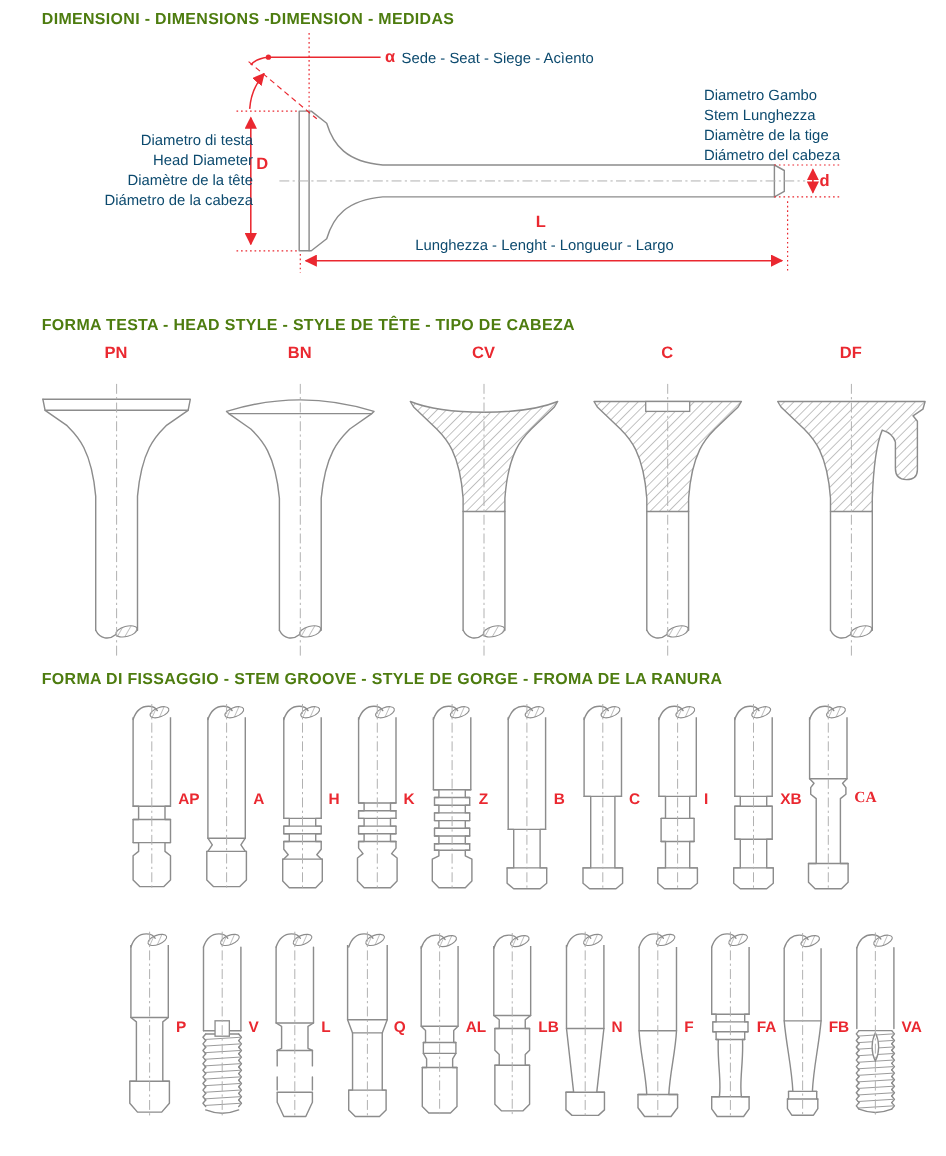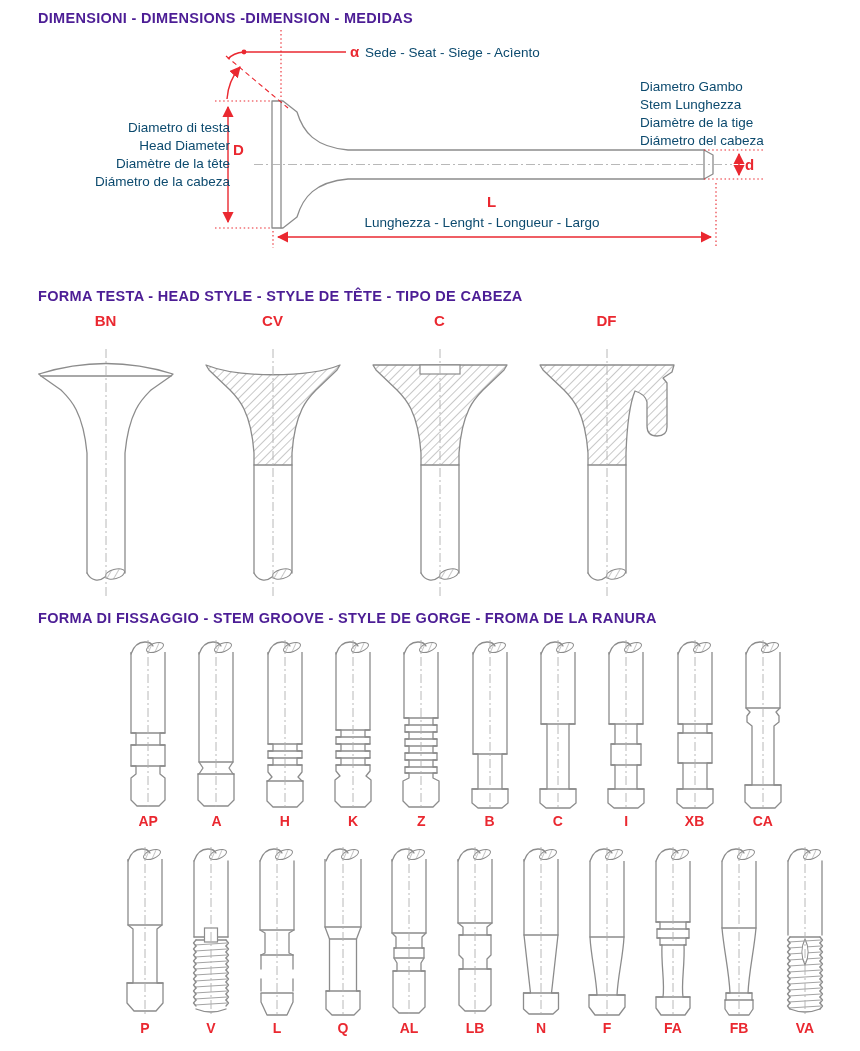--- a/index.html
+++ b/index.html
@@ -1,18 +1,18 @@
 <!DOCTYPE html>
 <html><head>
 <meta charset="utf-8">
 <style>
   html,body{margin:0;padding:0;background:#fff;}
   .page{position:relative;width:860px;height:1051px;background:#fff;overflow:hidden;
         font-family:"Liberation Sans",sans-serif;}
-  .sec-heading{position:absolute;left:38px;margin:0;color:#4c1d95;font-size:14.5px;
+  .sec-heading{position:absolute;left:38px;margin:0;color:#4d7c0f;font-size:14.5px;
         font-weight:700;letter-spacing:.3px;white-space:nowrap;}
   
   .ol{stroke:#8c8c8c;stroke-width:1.3;fill:none;stroke-linejoin:round;stroke-linecap:round;}
   .thin{stroke-width:.8;}
   .shape{stroke:#8c8c8c;stroke-width:1.3;fill:#fff;stroke-linejoin:round;}
   .cl{stroke:#b0b0b0;stroke-width:.9;stroke-dasharray:9 3 2 3;fill:none;}
   .hatched{stroke:#8c8c8c;stroke-width:1.3;fill:url(#hatch);stroke-linejoin:round;}
   .hatchfill{stroke:#8c8c8c;stroke-width:1;fill:url(#hatch);}
   .whitebox{fill:#fff;stroke:#8c8c8c;stroke-width:1.2;}
   
@@ -22,21 +22,21 @@
   
   .dimlab{position:absolute;color:#0c4a6e;font-size:13.5px;line-height:18px;font-weight:500;}
   .dimsym{position:absolute;color:#ea2830;font-size:15px;font-weight:700;}
   
   .head-row{position:absolute;top:312px;left:22px;display:flex;}
   .head-fig{width:167px;display:flex;flex-direction:column;align-items:center;}
   .head-fig .fig-label{height:20px;color:#ea2830;font-size:15px;font-weight:700;}
   .head-fig svg{margin-top:13px;}
   
   .stem-row{position:absolute;display:flex;}
-  .stem-fig{display:flex;flex-direction:column;align-items:center;}
+  .stem-fig{display:flex;flex-direction:row;align-items:center;}
   .stem-fig .fig-label{margin-top:3px;color:#ea2830;font-size:14px;font-weight:700;}
 </style>
 </head>
 <body>
 
 <svg width="0" height="0" style="position:absolute" aria-hidden="true">
   <defs>
     <pattern id="hatch" patternUnits="userSpaceOnUse" width="6" height="6" patternTransform="rotate(45)">
       <line x1="0" y1="0" x2="0" y2="6" stroke="#9a9a9a" stroke-width="1.1"></line>
     </pattern>
@@ -93,25 +93,36 @@
 
     <div class="dimlab" style="left:640px;top:78px;width:190px;text-align:left">
       <div>Diametro Gambo</div>
       <div>Stem Lunghezza</div>
       <div>Diamètre de la tige</div>
       <div>Diámetro del cabeza</div>
     </div>
     <div class="dimsym" style="left:745px;top:156px">d</div>
 
     <div class="dimsym" style="left:487px;top:193px">L</div>
-    <div class="dimlab" style="left:307px;top:214px;width:350px;text-align:center">Lunghezza - Lenght - Longueur - Largo</div>
+    <div class="dimlab" style="left:320px;top:214px;width:350px;text-align:center">Lunghezza - Lenght - Longueur - Largo</div>
   </div>
 
   <h1 class="sec-heading" style="top:288px">FORMA TESTA - HEAD STYLE - STYLE DE TÊTE - TIPO DE CABEZA</h1>
   <div class="head-row" id="head-row">
+      <div class="head-fig">
+        <div class="fig-label">PN</div>
+     <svg width="150" height="256" viewBox="0 0 150 256">
+          <path class="ol" d="M8,18 L142,18 L140,28 L120,42 C112,50 98,62 94,106 L94,228"></path>
+      <path class="ol" d="M8,18 L10,28 L30,42 C38,50 52,62 56,106 L56,228"></path>
+      <line class="ol" x1="10" y1="28" x2="140" y2="28"></line>
+          <path class="ol" d="M56,228 C60,236 68,237 74,232"></path>
+  <ellipse class="hatchfill" cx="84" cy="229" rx="10" ry="4.6" transform="rotate(-15 84 229)"></ellipse>
+          <line class="cl" x1="75" y1="4" x2="75" y2="252"></line>
+        </svg>
+      </div>
       <div class="head-fig">
         <div class="fig-label">BN</div>
      <svg width="150" height="256" viewBox="0 0 150 256">
           <path class="ol" d="M8,29 Q75,8 142,29 L140,31 L120,45 C112,53 98,65 94,108 L94,228"></path>
       <path class="ol" d="M8,29 L10,31 L30,45 C38,53 52,65 56,108 L56,228"></path>
       <line class="ol" x1="10" y1="31" x2="140" y2="31"></line>
           <path class="ol" d="M56,228 C60,236 68,237 74,232"></path>
   <ellipse class="hatchfill" cx="84" cy="229" rx="10" ry="4.6" transform="rotate(-15 84 229)"></ellipse>
           <line class="cl" x1="75" y1="4" x2="75" y2="252"></line>
         </svg>
@@ -262,21 +273,21 @@
           <line class="ol" x1="7" y1="86" x2="41" y2="86"></line>
           <line class="ol" x1="7" y1="95" x2="41" y2="95"></line>
           <line class="ol" x1="7" y1="125" x2="41" y2="125"></line>
           <line class="ol" x1="6" y1="151" x2="42" y2="151"></line>
           <path class="ol" d="M7,16 Q11,4 21,4 Q27,4 29,8"></path>
           <ellipse class="hatchfill" cx="31" cy="9.5" rx="9" ry="4.2" transform="rotate(-21 31 9.5)"></ellipse>
           <line class="cl" x1="24" y1="2" x2="24" y2="171"></line>
         </svg>
        <div class="fig-label">XB</div>
       </div>
-      <div class="stem-fig" style="width: 68.3px;">
+      <div class="stem-fig" style="width: 68.3px; font-family: Liberation Serif, serif;">
         <svg width="48" height="172" viewBox="0 0 48 172">
           <path class="shape" d="M7,14 L7,70 L11,74 L8,78 L8,84 L13,88 L13,147 L6,147 L6,164 L12,170 L36,170 L42,164 L42,147 L35,147 L35,88 L40,84 L40,78 L37,74 L41,70 L41,14"></path>
           <line class="ol" x1="6" y1="147" x2="42" y2="147"></line>
           <line class="ol" x1="7" y1="70" x2="41" y2="70"></line>
           <path class="ol" d="M7,16 Q11,4 21,4 Q27,4 29,8"></path>
           <ellipse class="hatchfill" cx="31" cy="9.5" rx="9" ry="4.2" transform="rotate(-21 31 9.5)"></ellipse>
           <line class="cl" x1="24" y1="2" x2="24" y2="171"></line>
         </svg>
        <div class="fig-label">CA</div>
       </div>

